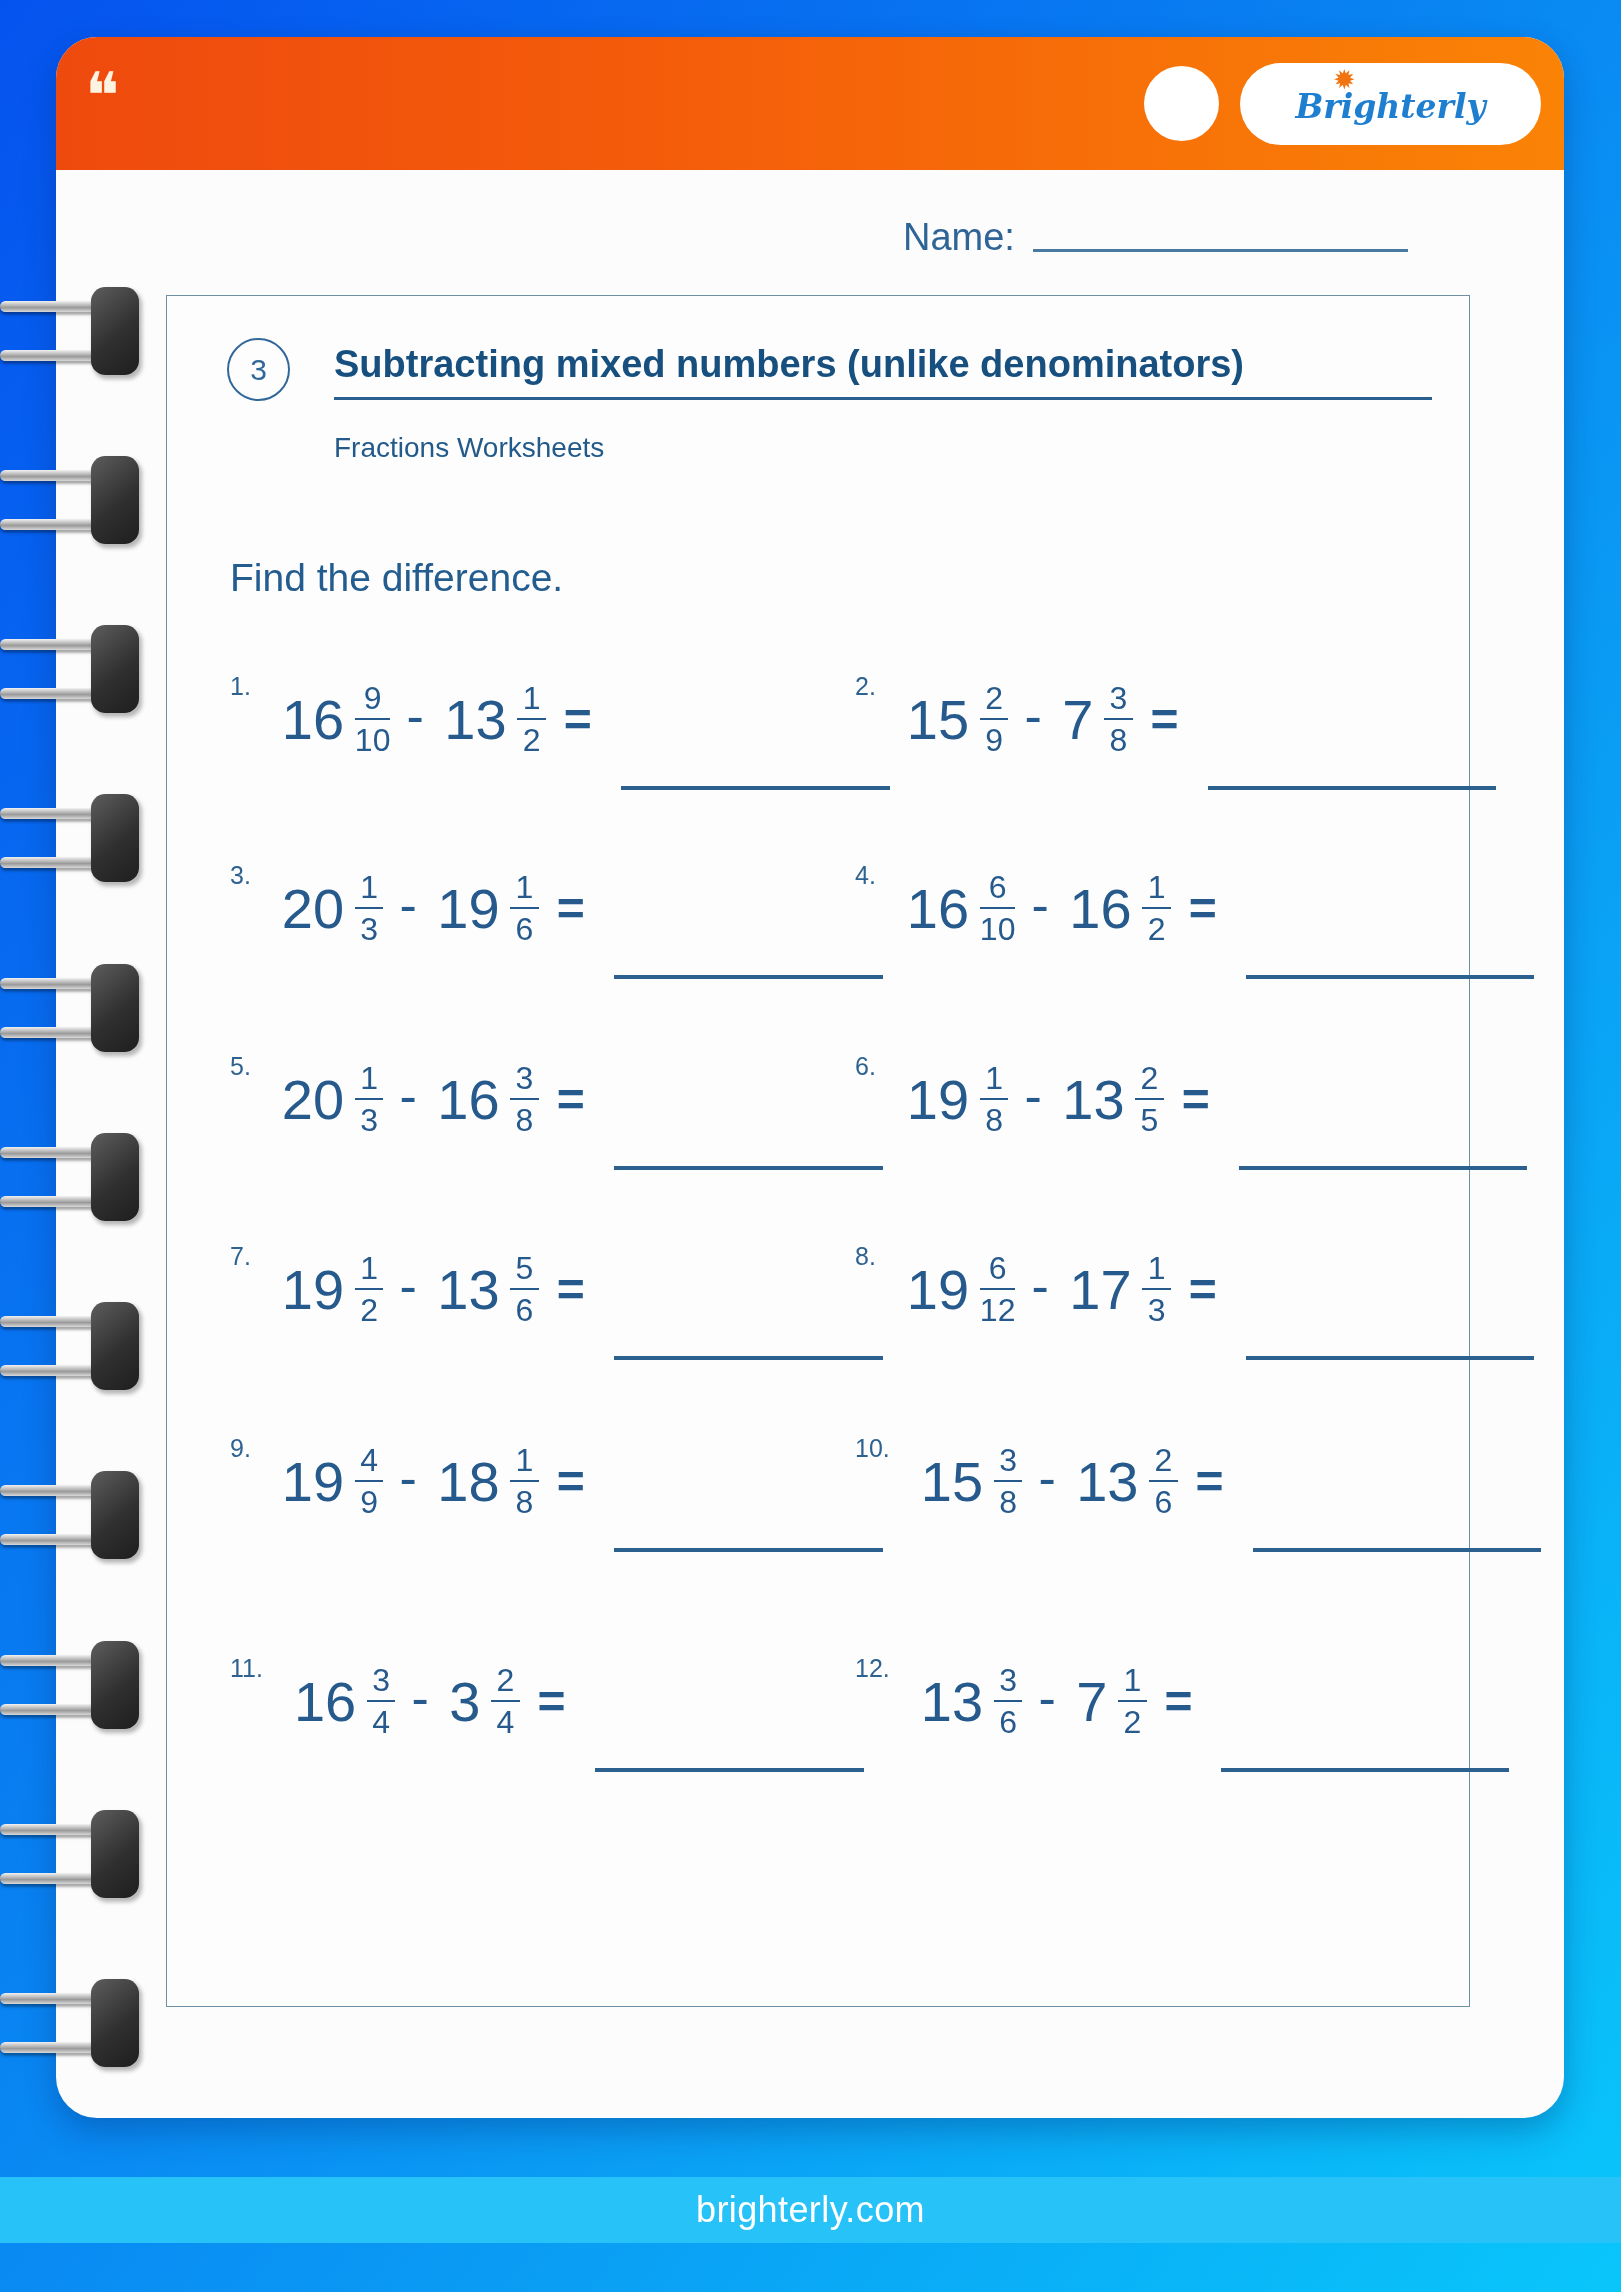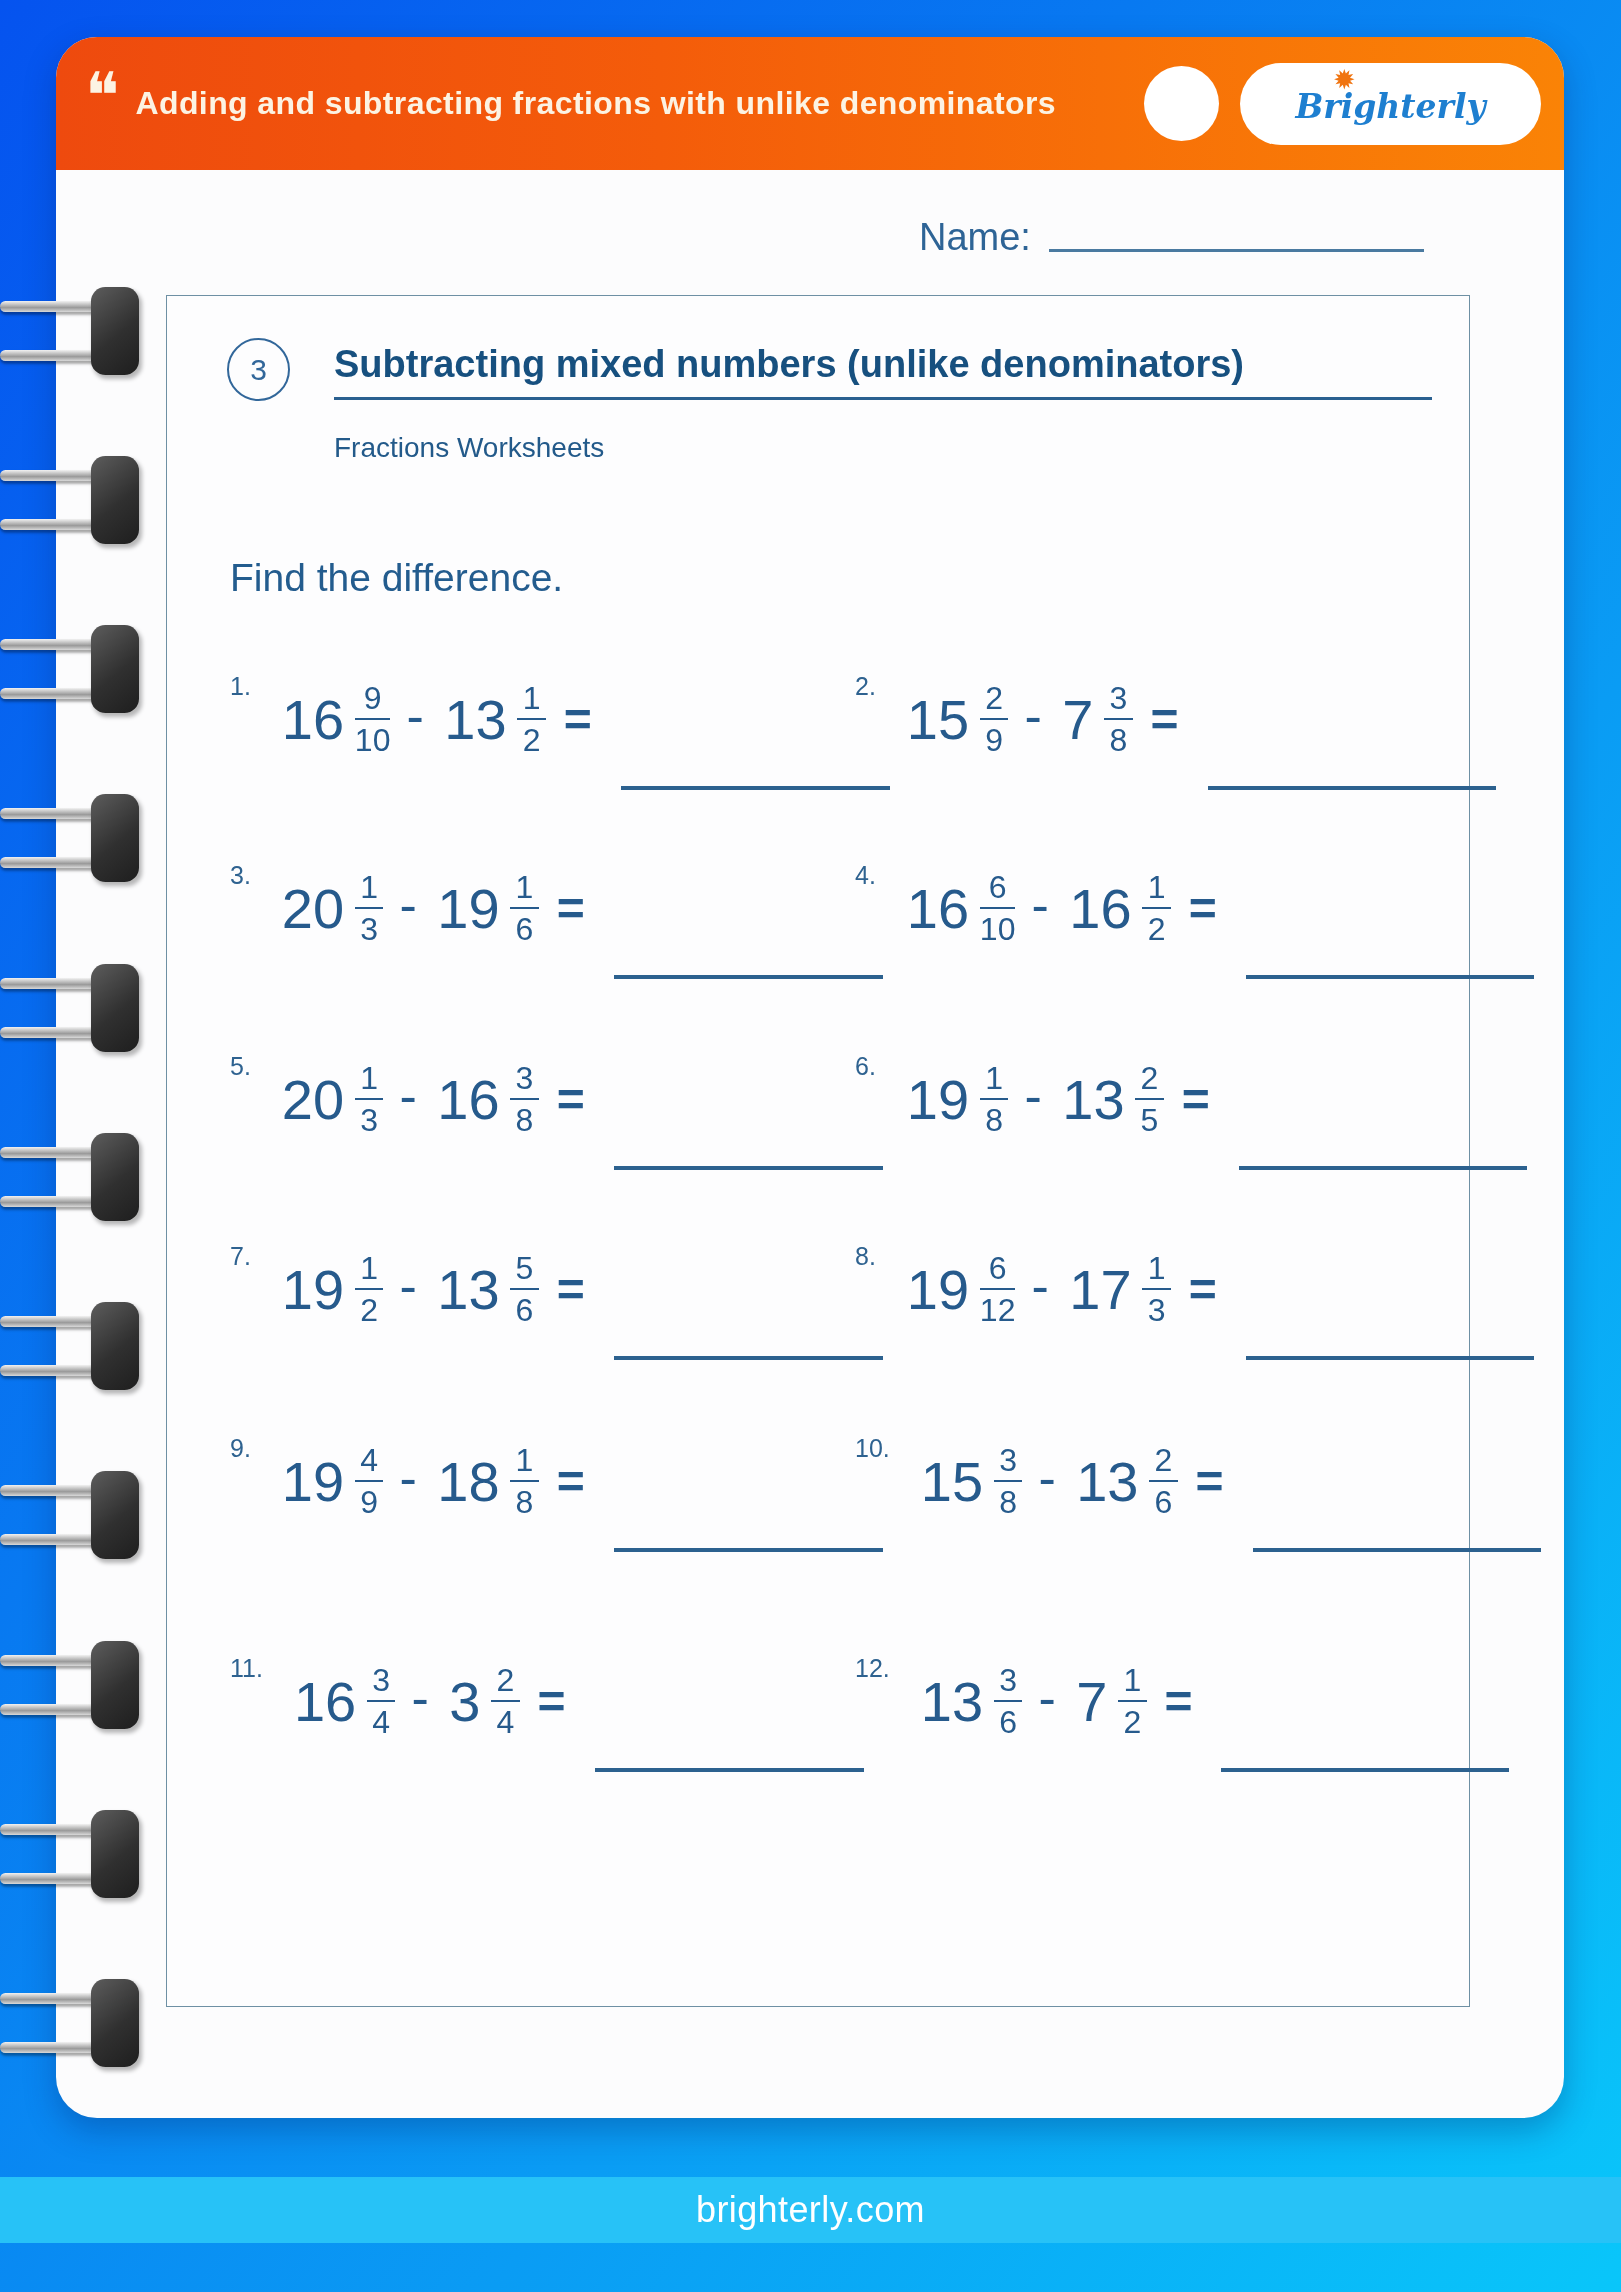--- a/index.html
+++ b/index.html
@@ -23,21 +23,21 @@
   }
   .quote-glyph{font-family:"DejaVu Serif",serif;font-size:64px;line-height:1;color:#fcf3e3;margin:-16px 16px 0 0;}
   .band-title{font-size:32px;font-weight:700;color:#fcf3e3;letter-spacing:0.4px;}
   .white-dot{margin-left:auto;width:75px;height:75px;border-radius:50%;background:#ffffff;flex:0 0 auto;}
   .logo-pill{margin-left:21.5px;width:301px;height:82px;background:#ffffff;border-radius:41px;
     display:flex;align-items:center;justify-content:center;position:relative;flex:0 0 auto;}
   .logo-text{font-family:"DejaVu Serif",serif;font-style:italic;font-weight:bold;font-size:33px;color:#1e7fd0;transform:translateY(2.7px);}
   .sun-icon{position:absolute;top:1.8px;left:93px;font-size:27px;color:#f07410;font-style:normal;}
   
   .name-row{position:absolute;left:847px;top:179px;display:flex;align-items:flex-end;gap:18px;}
-  .name-label{font-size:38px;color:#2e6496;margin-left:16px;}
+  .name-label{font-size:38px;color:#2e6496;}
   .name-line{width:375px;height:2.7px;background:#4a7aa0;margin-bottom:7.2px;}
   
   .sheet{position:absolute;left:110px;top:258px;width:1304px;height:1712px;border:1.8px solid #6e90a4;box-sizing:border-box;background:#fdfdfe;}
   .q-circle{position:absolute;left:60px;top:42px;width:63px;height:63px;border:2.7px solid #32679a;border-radius:50%;
     display:flex;align-items:center;justify-content:center;font-size:30px;color:#32679a;box-sizing:border-box;}
   .ws-title{position:absolute;left:167px;top:47px;width:1111px;font-size:38px;font-weight:700;color:#17507f;}
   .ws-rule{position:absolute;left:167px;top:101px;width:1098px;height:2.7px;background:#2a6090;}
   .ws-subtitle{position:absolute;left:167px;top:136px;font-size:28px;color:#235a8a;}
   .instruction{position:absolute;left:63px;top:260px;font-size:39px;color:#235c8e;}
   
@@ -71,21 +71,20 @@
     display:flex;align-items:center;justify-content:center;}
   .footer-text{font-size:36px;color:#ffffff;letter-spacing:0.4px;}
 </style>
 </head>
 <body>
 
 <div class="page">
 
   <div class="band">
     <span class="quote-glyph">❝</span>
-    <span class="band-title">Adding and subtracting fractions with unlike denominators</span>
     <span class="white-dot"></span>
     <span class="logo-pill">
       <span class="logo-text">Brighterly</span>
       <span class="sun-icon">✹</span>
     </span>
   </div>
 
   <div class="name-row">
     <span class="name-label">Name:</span>
     <span class="name-line"></span>

